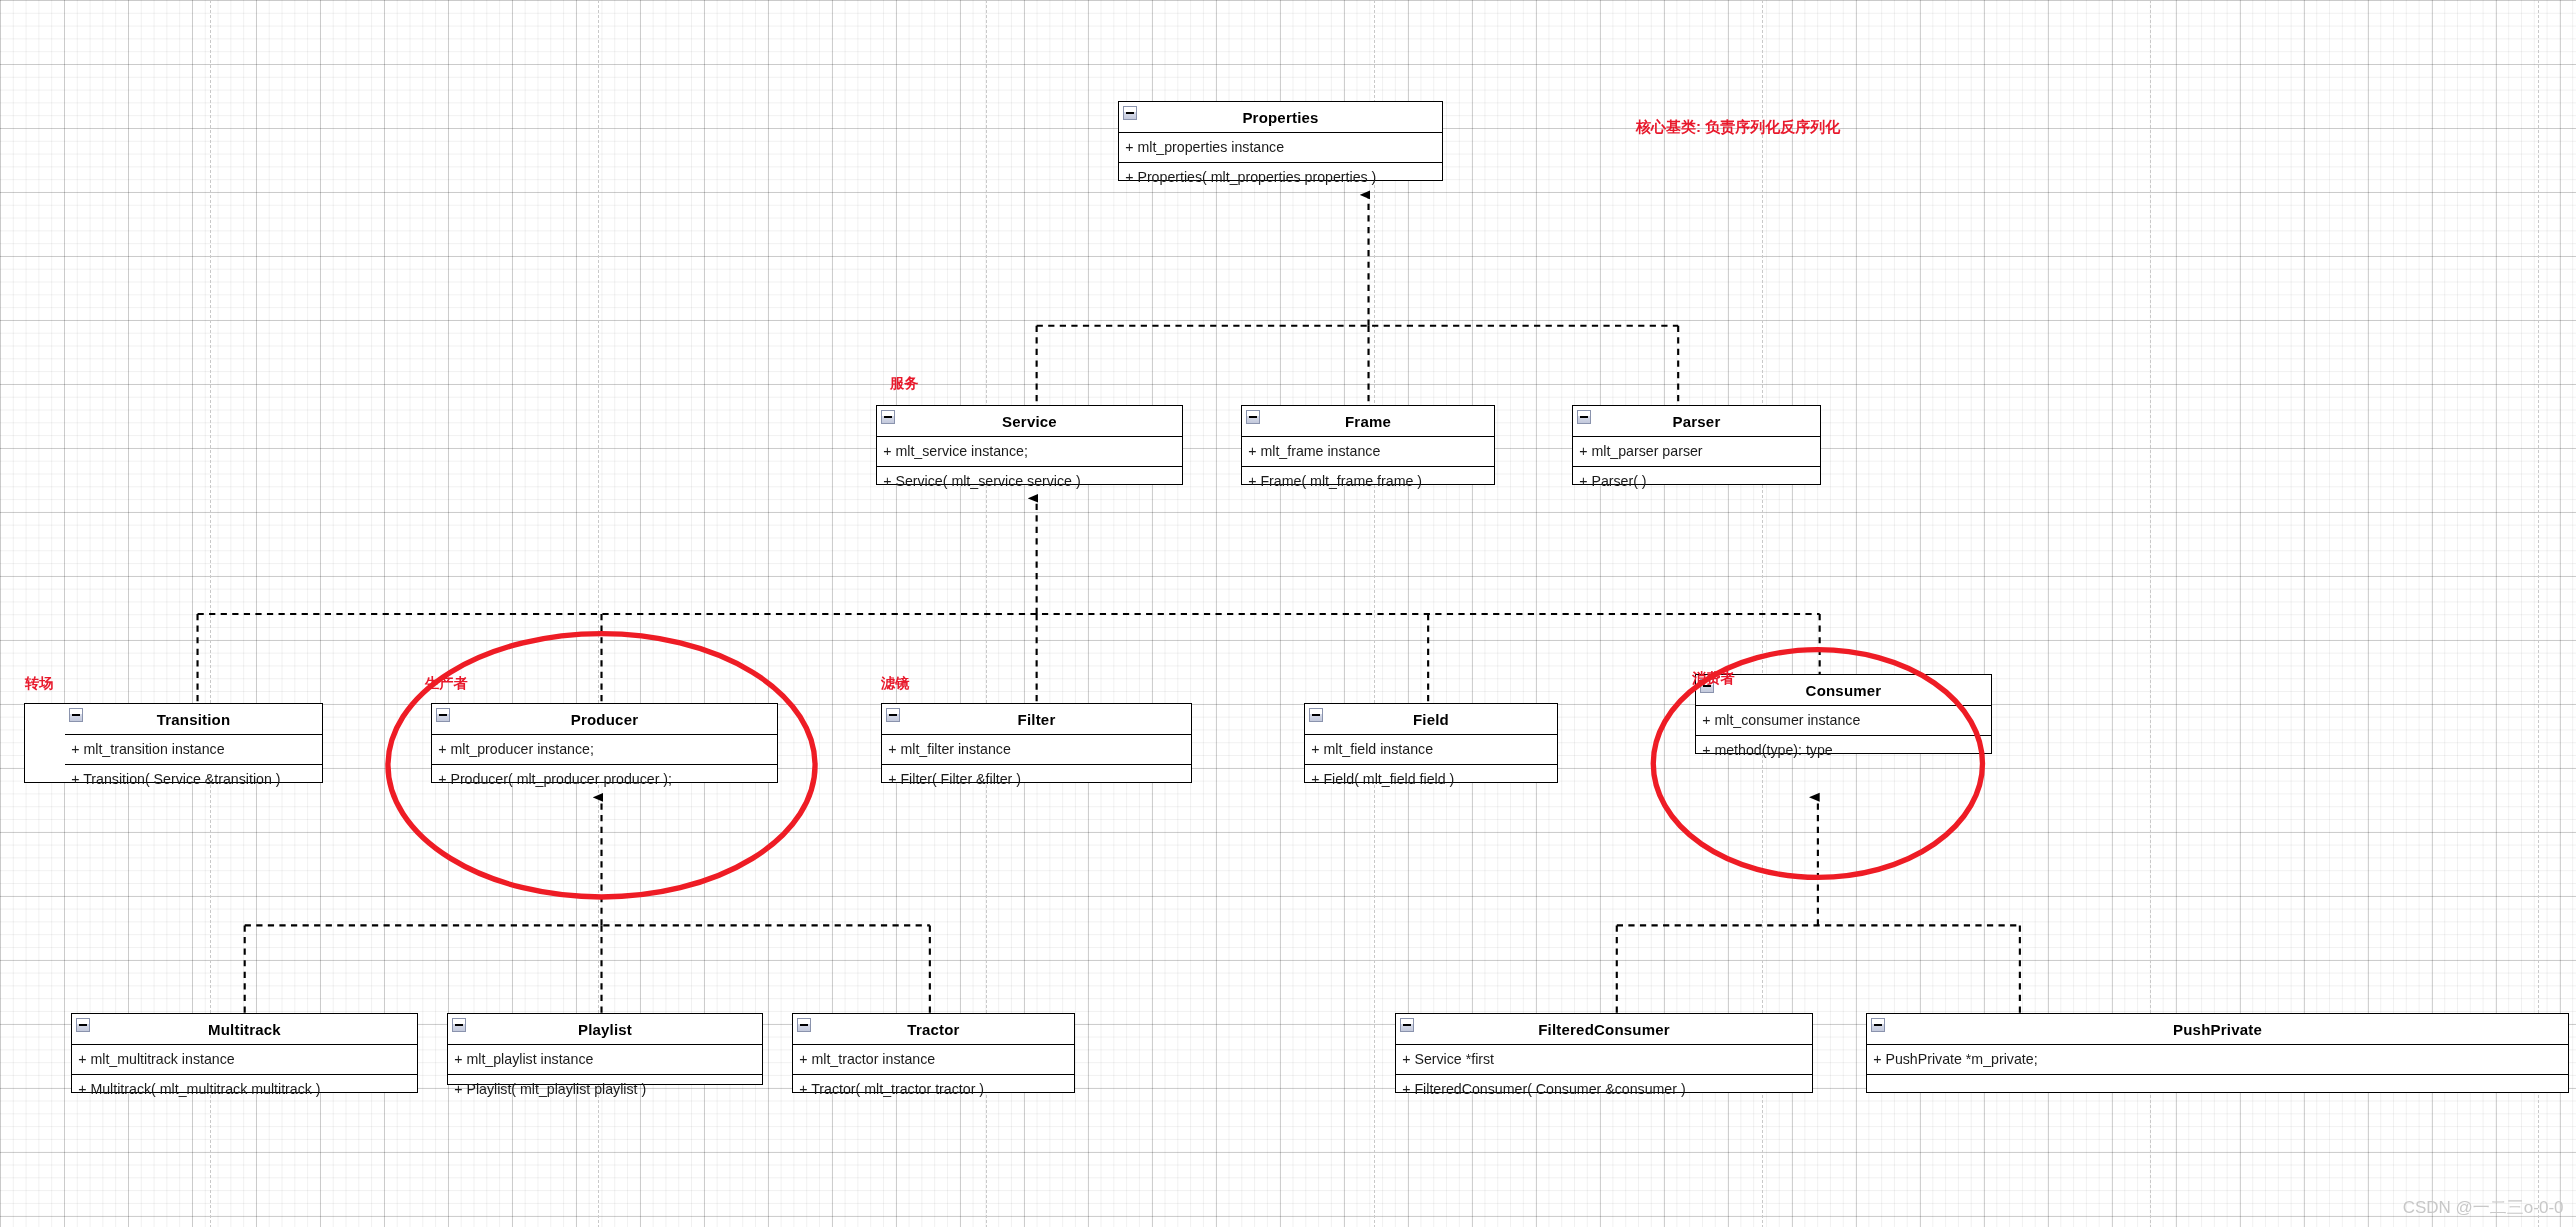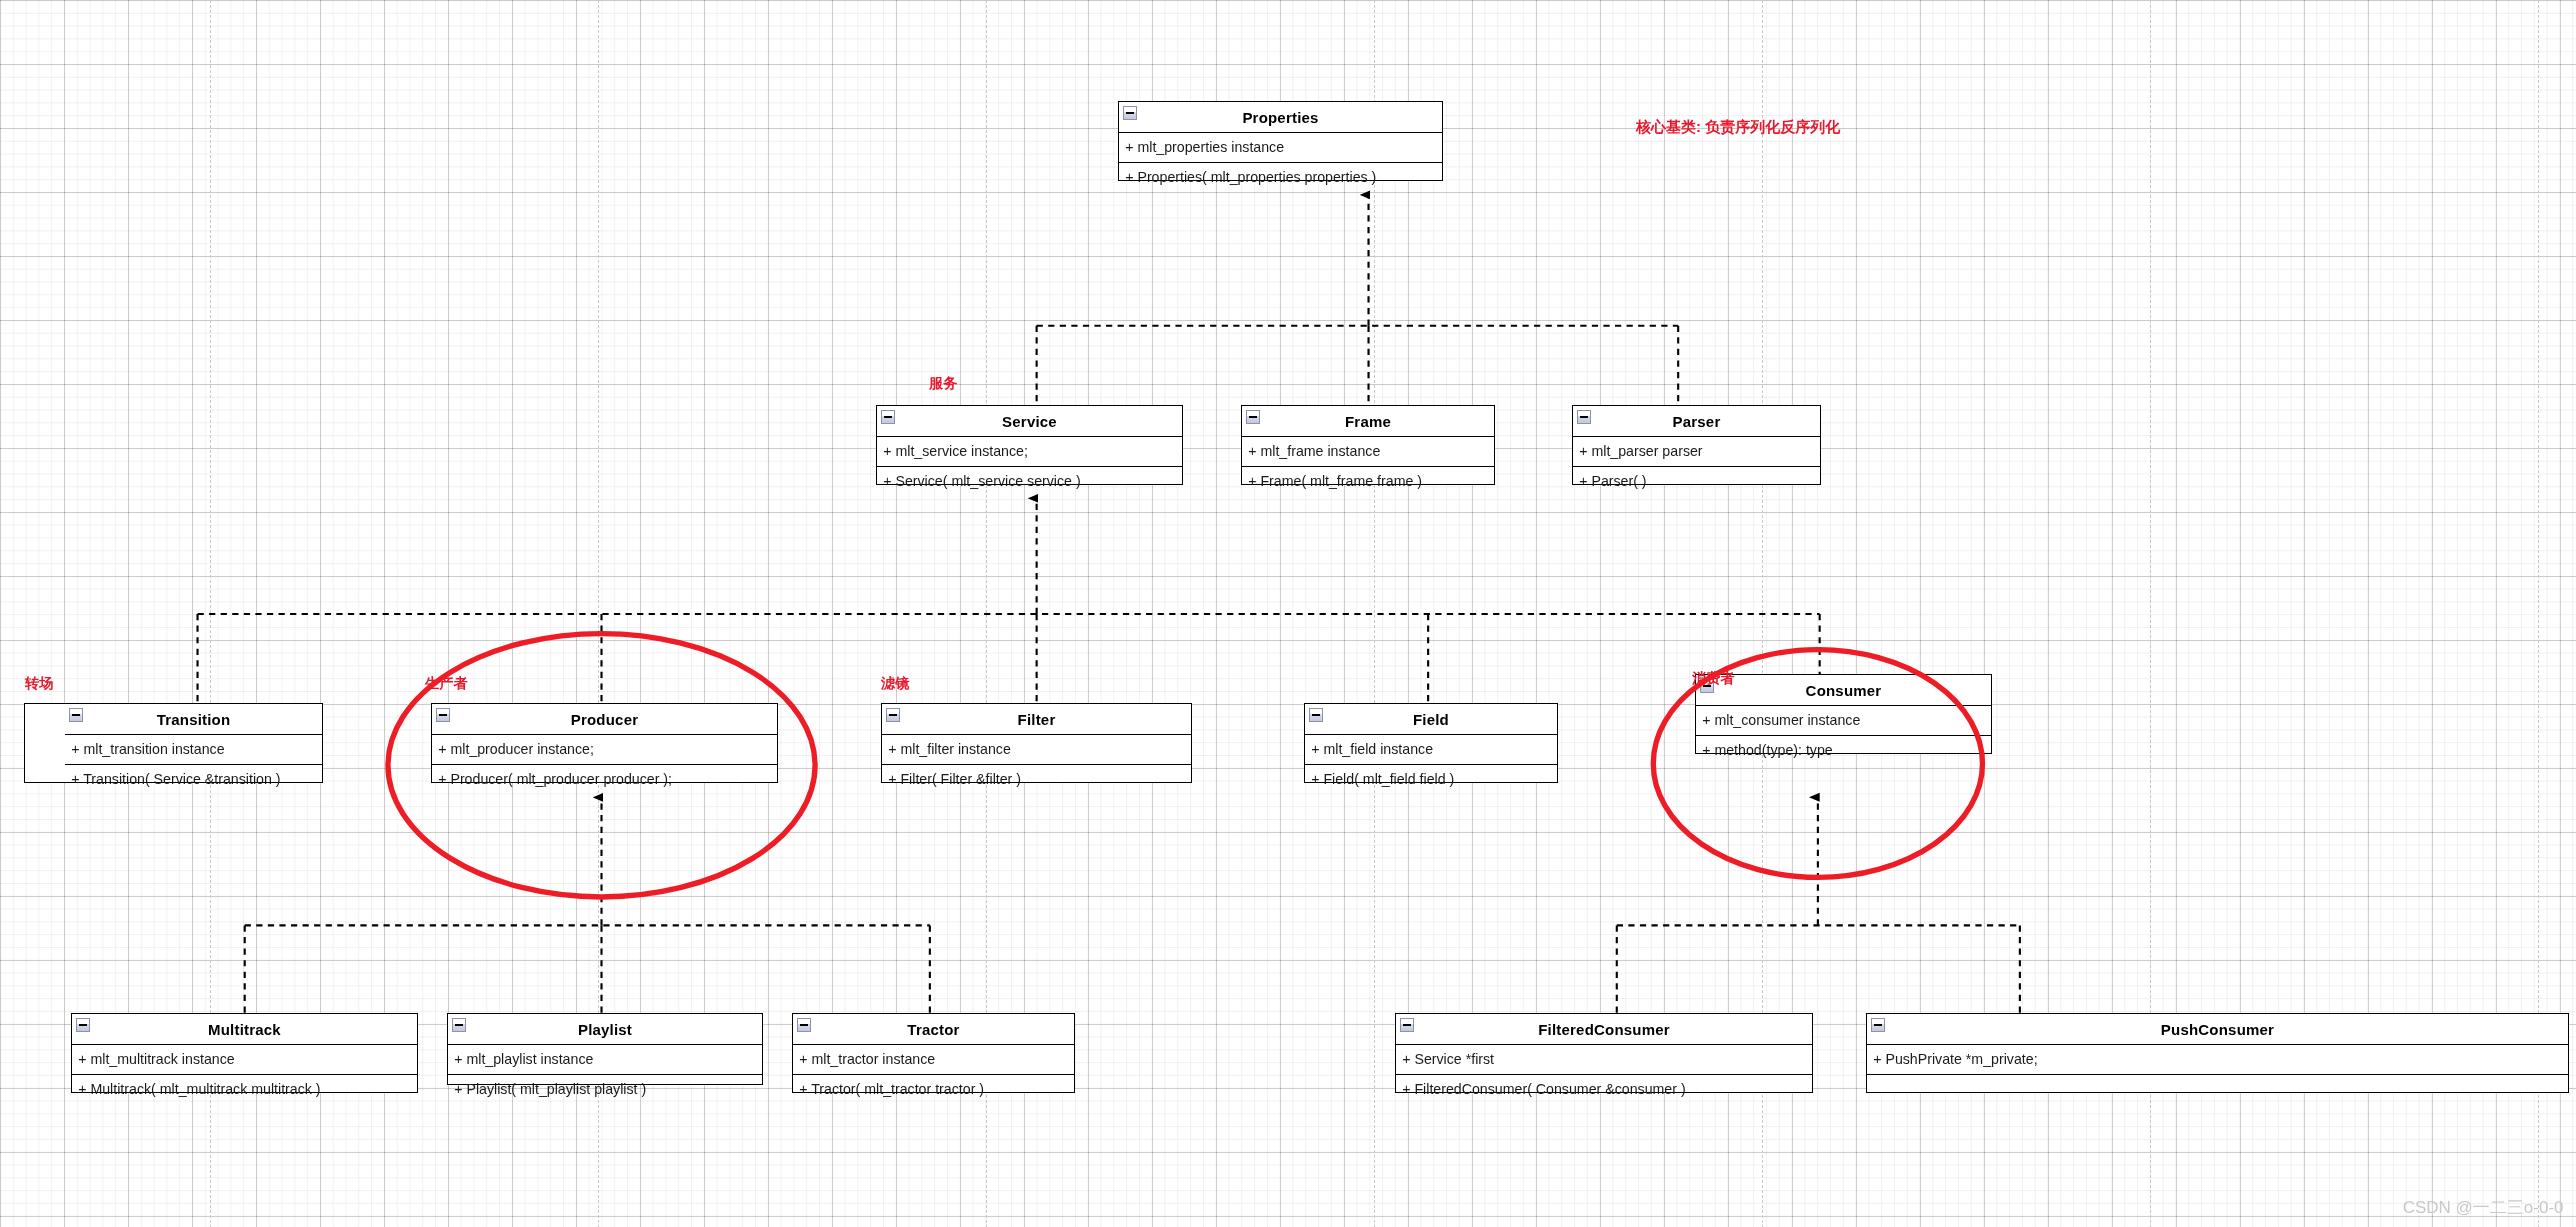--- a/index.html
+++ b/index.html
@@ -297,29 +297,29 @@
           <span class="title">FilteredConsumer</span>
         </div>
         <div class="row attrs">+ Service *first</div>
         <div class="row ops">+ FilteredConsumer( Consumer &amp;consumer )</div>
       </div>
       <div class="uml" style="left: 1866px; top: 1013px; width: 703px; height: 80px;">
         <div class="hdr">
           <span class="collapse-icon">
             <i></i>
           </span>
-          <span class="title">PushConsumer</span>
+          <span class="title">PushPrivate</span>
         </div>
         <div class="row attrs">+ PushPrivate *m_private;</div>
       </div>
     </div>
 
   <div id="annotations">
       <div class="ann big" style="left: 1636px; top: 118px;">核心基类: 负责序列化反序列化</div>
-      <div class="ann" style="left: 929px; top: 374px;">服务</div>
+      <div class="ann" style="left: 890px; top: 374px;">服务</div>
       <div class="ann" style="left: 25px; top: 674px;">转场</div>
       <div class="ann" style="left: 425px; top: 674px;">生产者</div>
       <div class="ann" style="left: 881px; top: 674px;">滤镜</div>
       <div class="ann" style="left: 1692px; top: 669px;">消费者</div>
     </div>
 
   <svg id="ellipses" viewBox="0 0 2895 1380">
     <g id="ellipses-g" fill="none" stroke="#ee1c25" stroke-width="6">
         <ellipse cx="676" cy="860" rx="240" ry="148"></ellipse>
         <ellipse cx="2043" cy="858" rx="185" ry="128"></ellipse>

